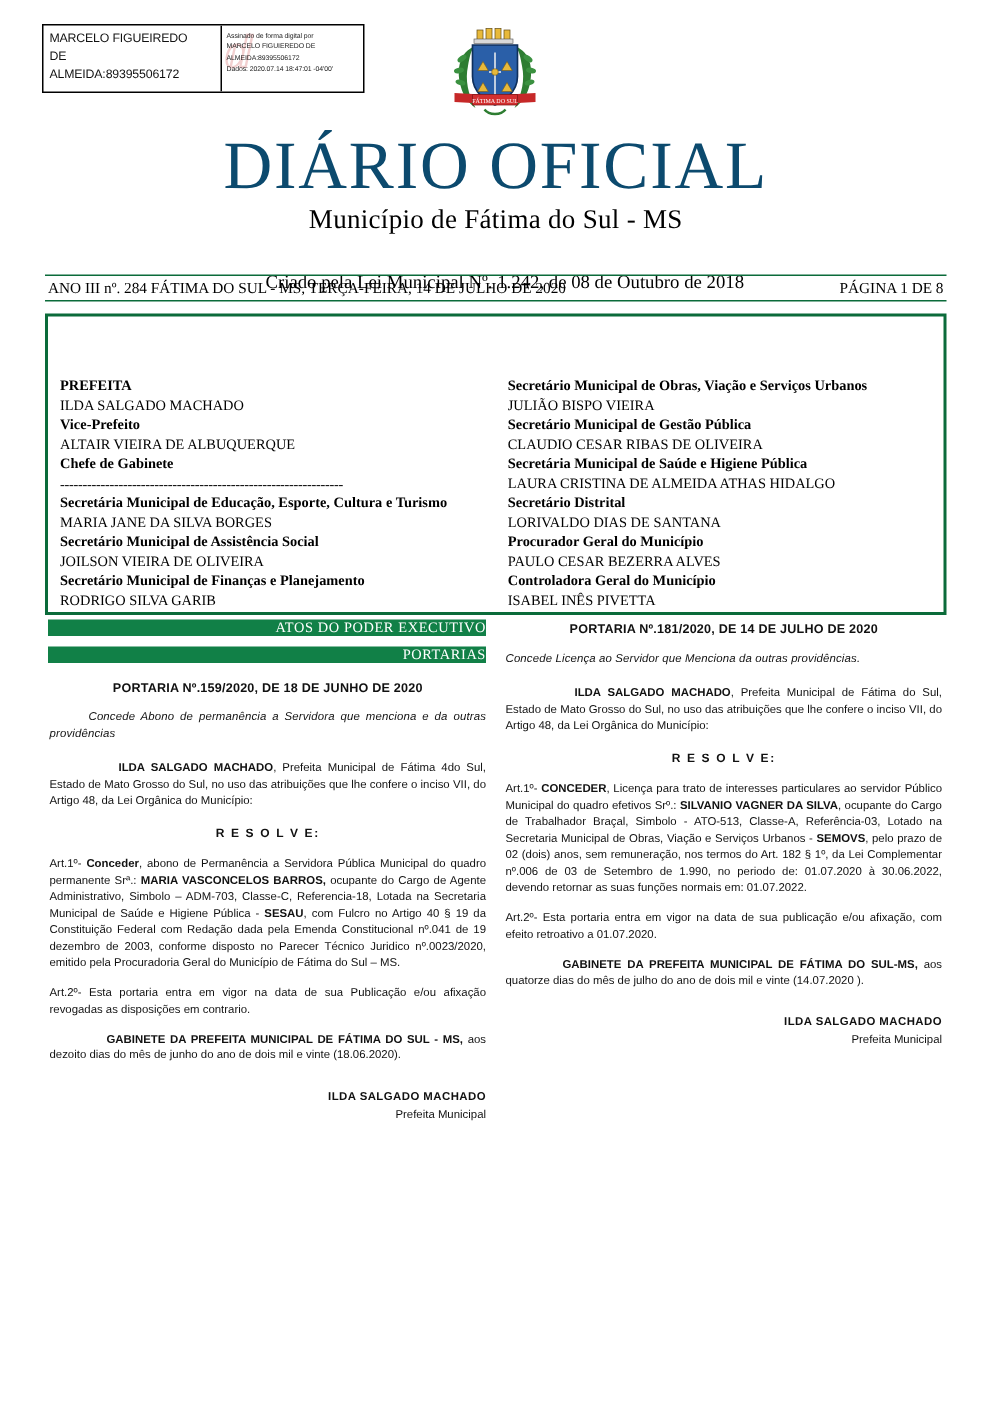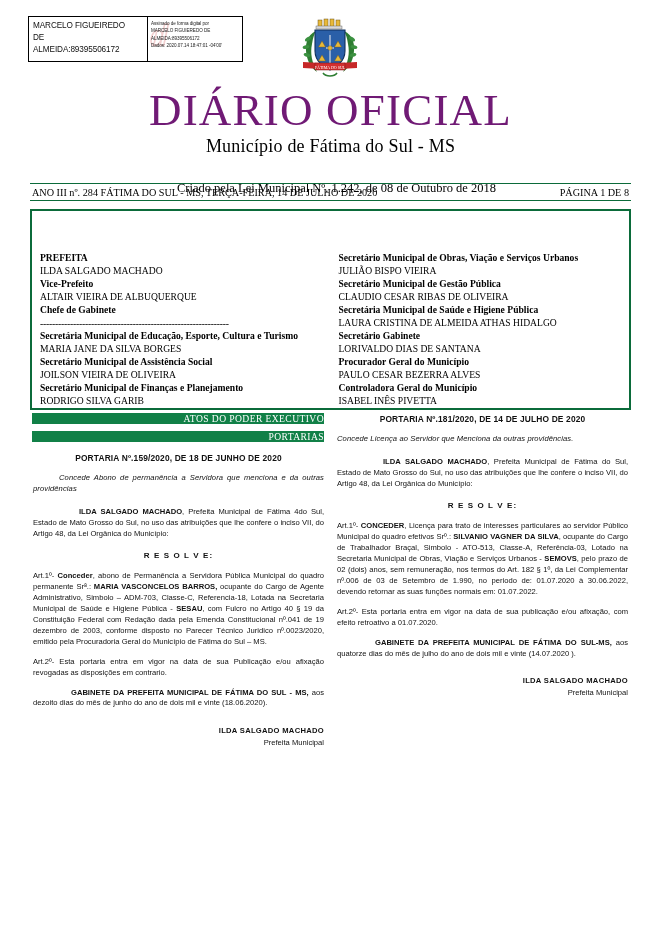--- a/index.html
+++ b/index.html
@@ -77,21 +77,21 @@
   }
 
   
   .masthead { position: absolute; left: 0; top: 88px; width: 661px; text-align: center; }
   .masthead .title {
     font-family: "Liberation Serif", serif;
     font-size: 45px;
     line-height: 1.0;
     letter-spacing: 1.2px;
     font-weight: 400;
-    color: #701a75;
+    color: #0c4a6e;
   }
   .masthead .sub {
     font-family: "Liberation Serif", serif;
     font-size: 18px;
     margin-top: 3px;
     letter-spacing: .2px;
   }
   .masthead .law {
     font-family: "Liberation Serif", serif;
     font-size: 12.5px;
@@ -300,21 +300,21 @@
       <div class="role">Secretário Municipal de Finanças e Planejamento</div>
       <div class="name">RODRIGO SILVA GARIB</div>
     </div>
     <div class="off-col">
       <div class="role">Secretário Municipal de Obras, Viação e Serviços Urbanos</div>
       <div class="name">JULIÃO BISPO VIEIRA</div>
       <div class="role">Secretário Municipal de Gestão Pública</div>
       <div class="name">CLAUDIO CESAR RIBAS DE OLIVEIRA</div>
       <div class="role">Secretária Municipal de Saúde e Higiene Pública</div>
       <div class="name">LAURA CRISTINA DE ALMEIDA  ATHAS HIDALGO</div>
-      <div class="role">Secretário Gabinete</div>
+      <div class="role">Secretário Distrital</div>
       <div class="name">LORIVALDO DIAS DE SANTANA</div>
       <div class="role">Procurador Geral do Município</div>
       <div class="name">PAULO CESAR BEZERRA ALVES</div>
       <div class="role">Controladora Geral do Município</div>
       <div class="name">ISABEL INÊS PIVETTA</div>
     </div>
   </div>
 
   <div class="green-bar" id="bar-atos">ATOS DO PODER EXECUTIVO</div>
   <div class="green-bar" id="bar-portarias">PORTARIAS</div>

